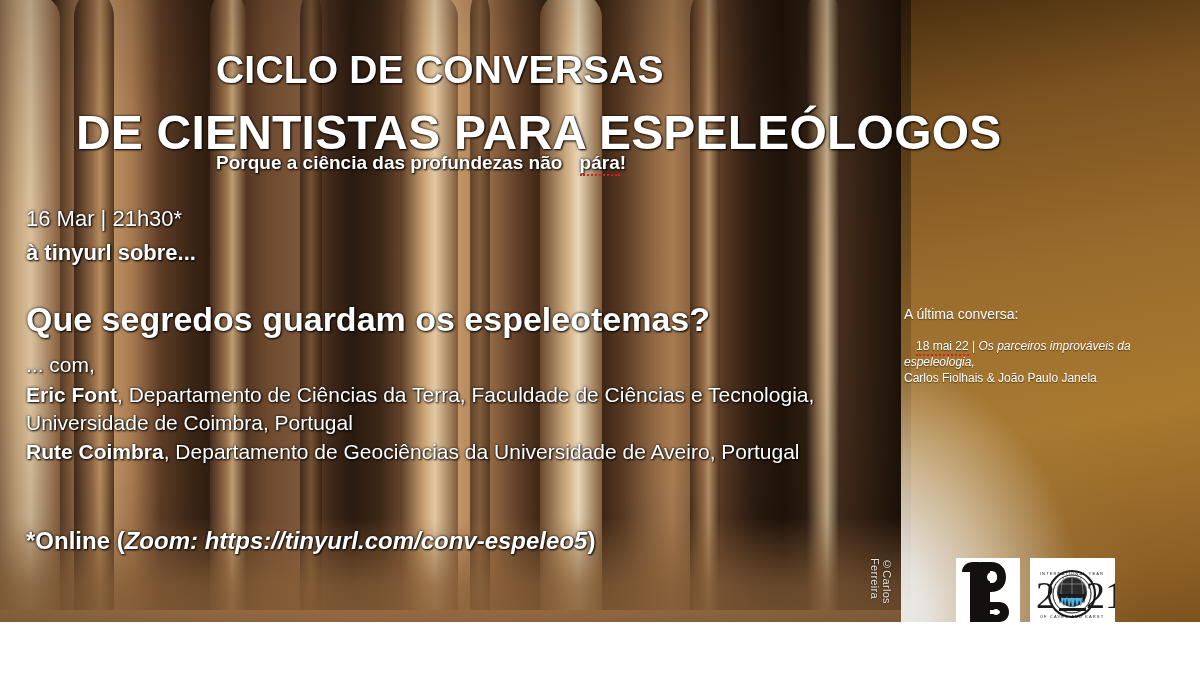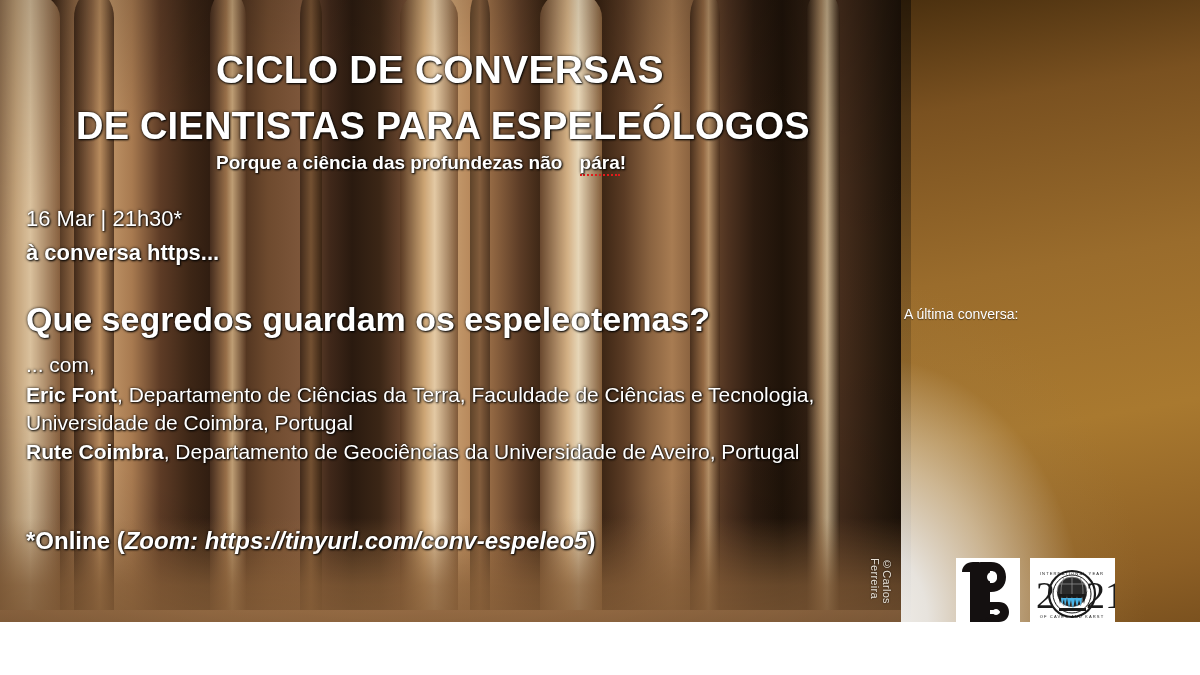--- a/index.html
+++ b/index.html
@@ -35,21 +35,21 @@
   .floor{position:absolute;left:0;right:0;bottom:0;height:150px;
     background:linear-gradient(180deg,rgba(120,82,50,0) 0%,rgba(150,105,62,.75) 45%,#9b6e42 100%);}
   .floor2{position:absolute;left:0;right:0;bottom:0;height:58px;background:linear-gradient(180deg,#a3754a,#8d6239);}
   .vig{position:absolute;inset:0;background:radial-gradient(120% 90% at 45% 45%,rgba(0,0,0,0) 38%,rgba(0,0,0,.45) 100%);}
 
   
   .txt{position:absolute;color:#ffffff;z-index:6;
        text-shadow:0 0 3px rgba(0,0,0,.85),1px 1px 2px rgba(0,0,0,.9);white-space:nowrap;}
 
   .title1{left:216px;top:48px;font-size:39px;font-weight:bold;letter-spacing:.2px;}
-  .title2{left:76px;top:105px;font-size:38px;font-weight:bold;letter-spacing:.2px;}
+  .title2{left:76px;top:105px;font-size:48px;font-weight:bold;letter-spacing:.2px;}
   .subtitle{left:216px;top:152px;font-size:19px;font-weight:bold;}
   .sq{border-bottom:2px dotted #e01b1b;padding-bottom:1px;margin-left:12px;}
 
   .date{left:26px;top:206px;font-size:22px;font-weight:normal;}
   .lead{left:26px;top:240px;font-size:22px;font-weight:bold;}
 
   .question{left:26px;top:300px;font-size:34px;font-weight:bold;}
   .com{left:26px;top:353px;font-size:21px;}
 
   .sp{left:26px;font-size:21px;}
@@ -108,40 +108,41 @@
     <div class="floor2"></div>
     <div class="vig"></div>
   </div>
   <div class="strip"></div>
 
   <div class="txt title1">CICLO DE CONVERSAS</div>
   <div class="txt title2">DE CIENTISTAS PARA ESPELEÓLOGOS</div>
   <div class="txt subtitle"><span>Porque a ciência das profundezas não </span><span class="sq">pára</span><span>!</span></div>
 
   <div class="txt date">16 Mar | 21h30*</div>
-  <div class="txt lead">à conversa https...</div>
+  <div class="txt lead">à tinyurl sobre...</div>
 
   <div class="txt question">Que segredos guardam os espeleotemas?</div>
   <div class="txt com">... com,</div>
 
   <div class="txt sp s2"><span>Universidade de Coimbra, Portugal</span></div>
   <div class="txt sp s1"><b>Eric Font</b><span>, Departamento de Ciências da Terra, Faculdade de Ciências e Tecnologia,</span></div>
   <div class="txt sp s3"><b>Rute Coimbra</b><span>, Departamento de Geociências da Universidade de Aveiro, Portugal</span></div>
 
   <div class="txt online"><span>*Online (</span><i>Zoom: </i><i>https://tinyurl.com/conv-espeleo5</i><span>)</span></div>
 
   <div class="credit">©Carlos Ferreira</div>
 
   <div class="panel">
     <div class="g1"></div>
     <div class="g2"></div>
     <div class="g3"></div>
   </div>
 
   <div class="p-head">A última conversa:</div>
+  <div class="p-body"><span class="sq">18 mai 22</span><span> | </span><i>Os parceiros improváveis da espeleologia,</i><br><span>Carlos Fiolhais &amp; João Paulo Janela</span></div>
 
   <div class="logos">
 
     <div class="logo-box fpe">
       <svg viewBox="0 0 64 82" width="64" height="82" aria-hidden="true">
         <g fill="#141010">
           <path d="M6 14c0-6 5-10 11-10h6v70h-9V14h-8z"></path>
           <path d="M16 12c0-5 4-8 9-8h6v70h-9V12h-6z"></path>
           <path d="M25 4h10c9 0 15 6 15 15s-6 15-15 15h-3v-9h3c4 0 6-2 6-6s-2-6-6-6h-1v61h-9V4z"></path>
           <circle cx="36" cy="19" r="5" fill="#fff"></circle>

